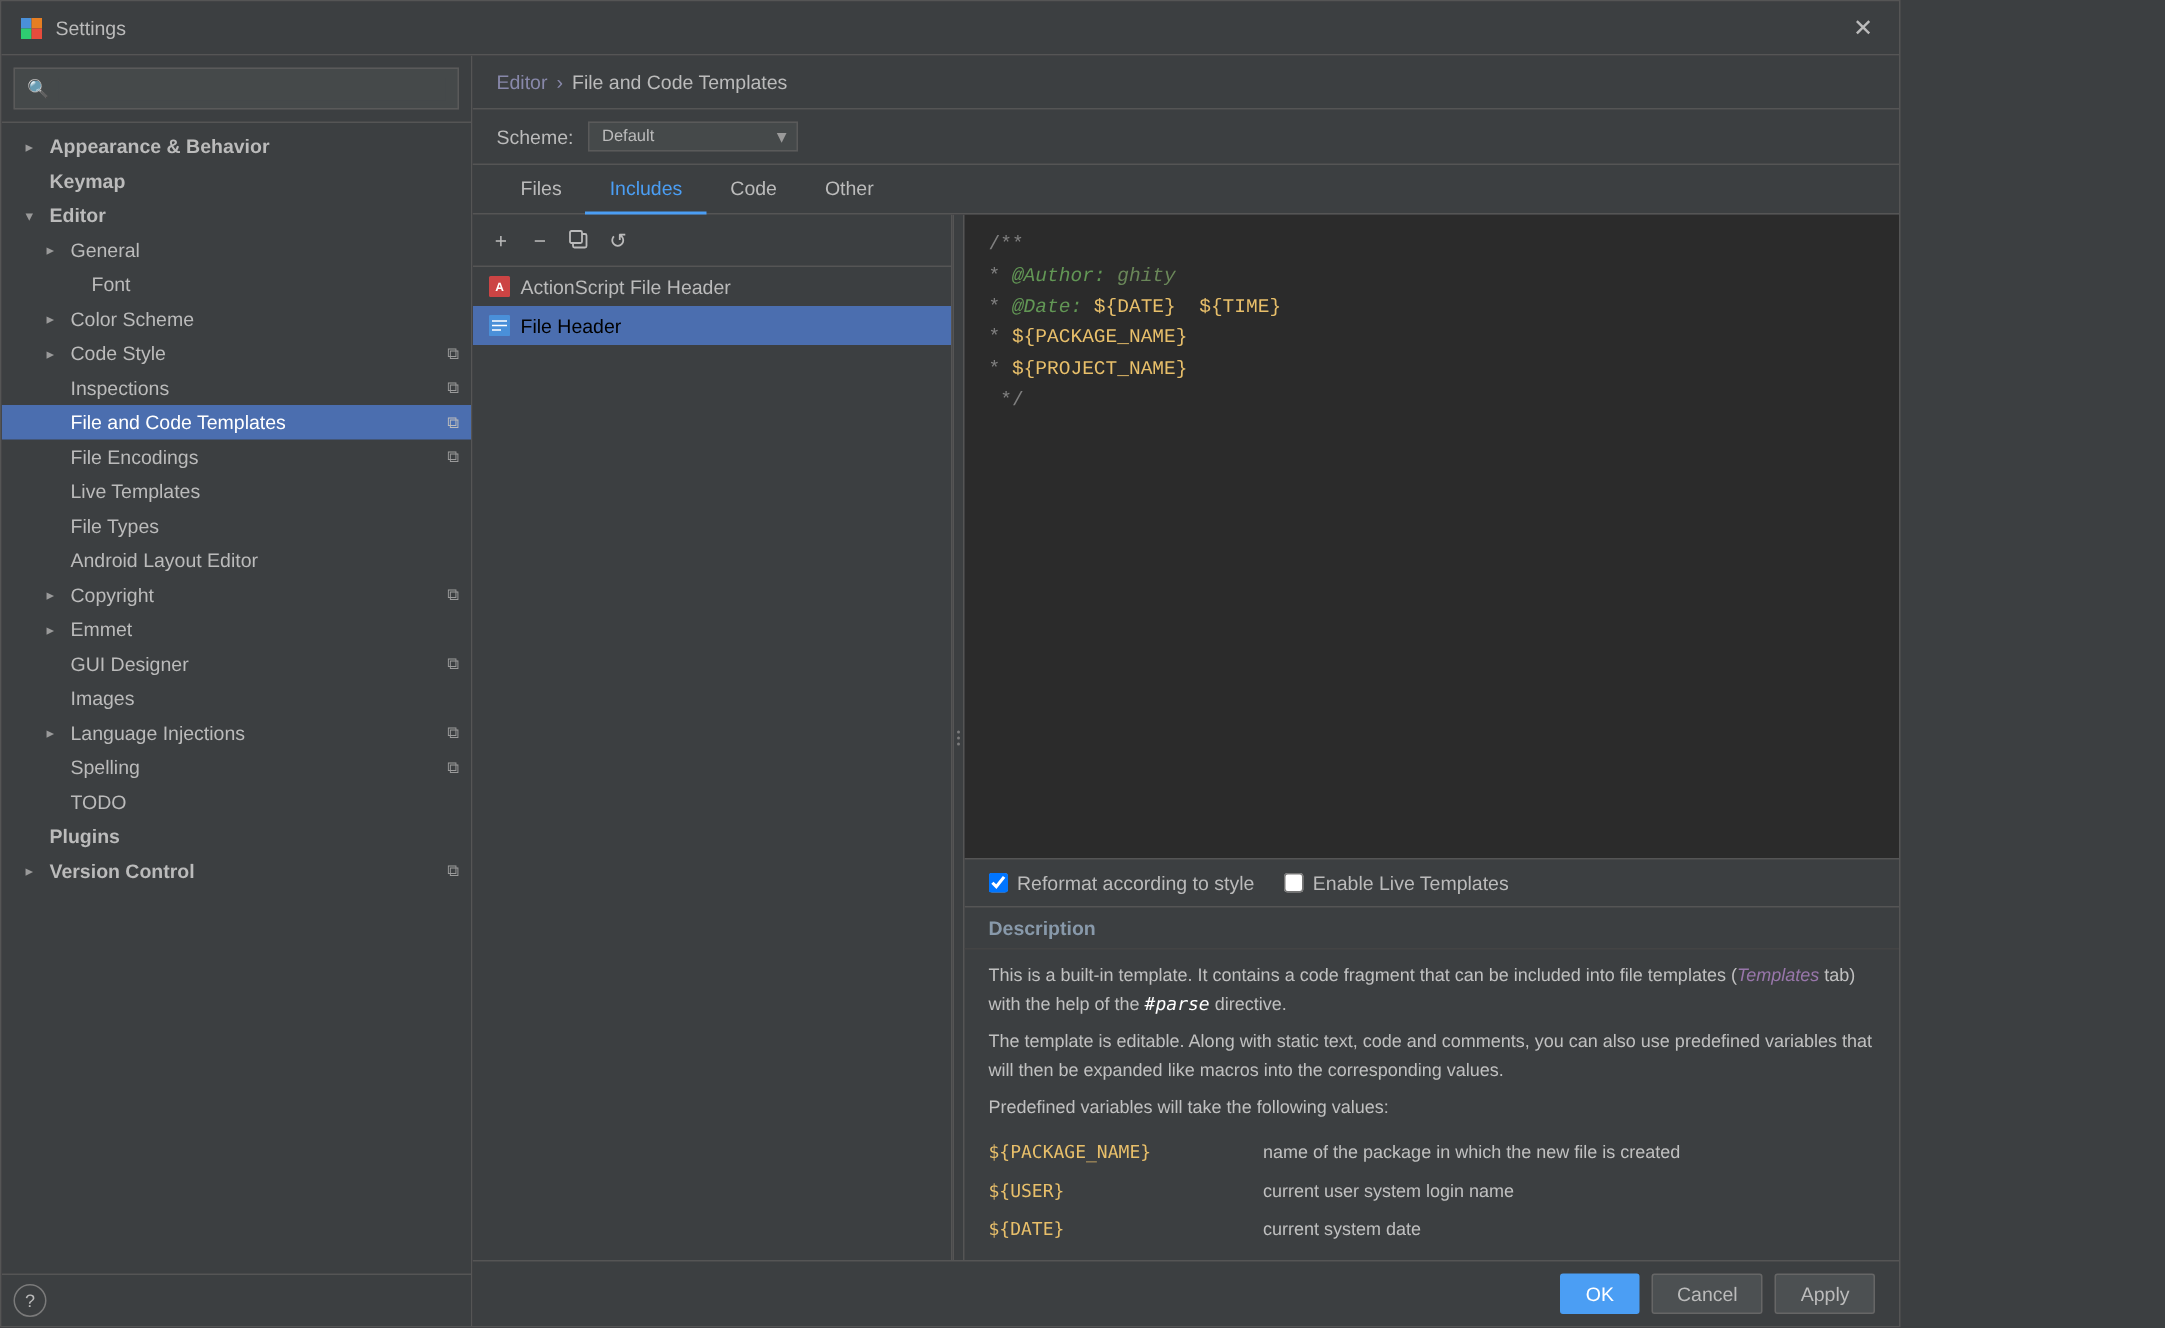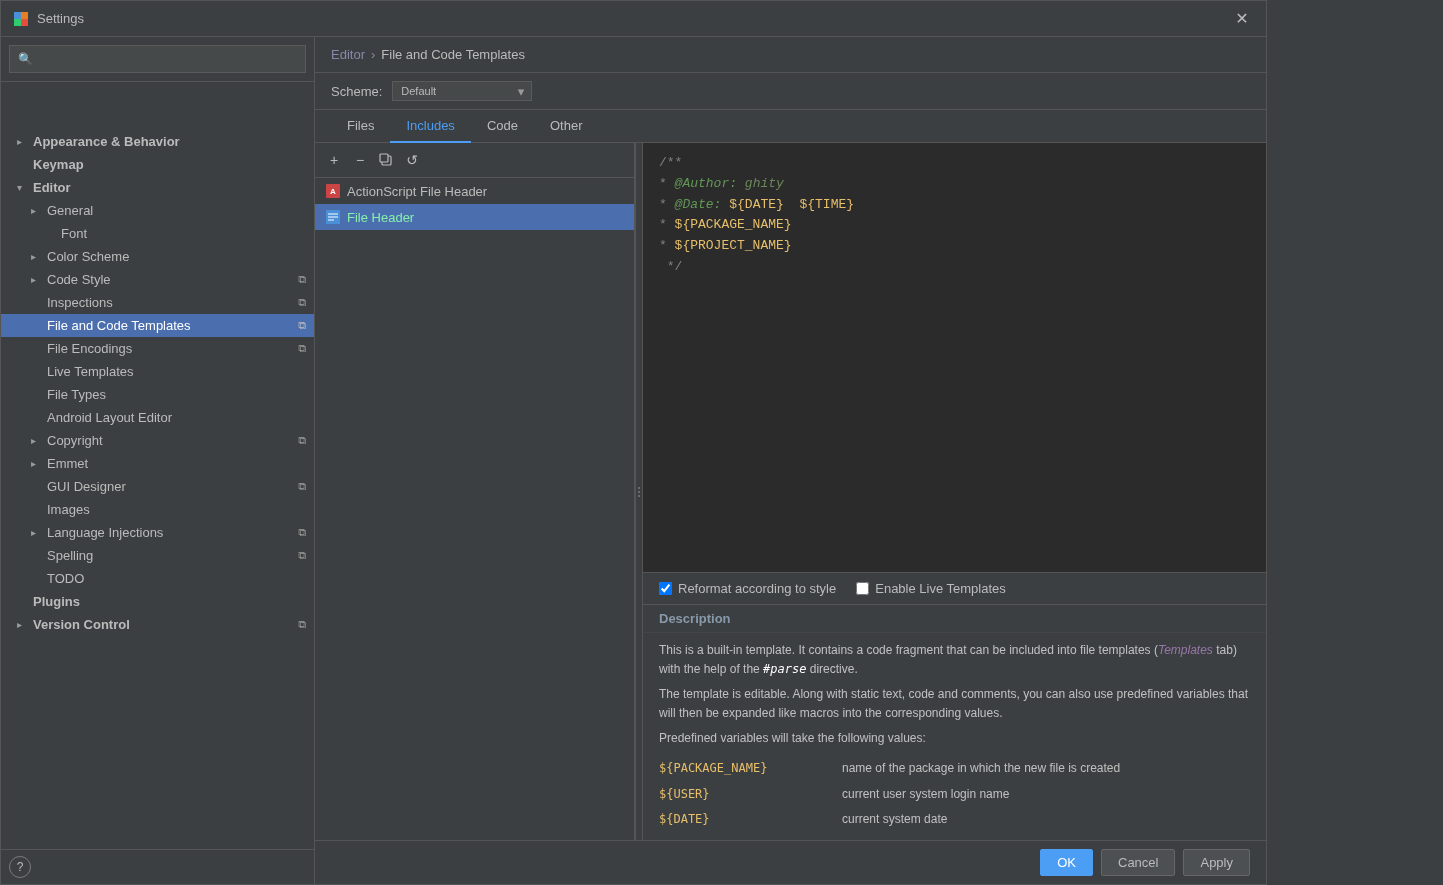--- a/index.html
+++ b/index.html
@@ -99,21 +99,20 @@
       color: #bbbbbb;
       font-size: 13px;
       outline: none;
       width: 100%;
     }
 
     .sidebar-tree {
       flex: 1;
       overflow-y: auto;
       padding: 4px 0;
-      margin-top: 44px;
     }
 
     .tree-item {
       padding: 4px 8px 4px 16px;
       cursor: pointer;
       display: flex;
       align-items: center;
       gap: 4px;
       white-space: nowrap;
       user-select: none;
@@ -294,21 +293,21 @@
     .template-item {
       padding: 5px 10px;
       cursor: pointer;
       display: flex;
       align-items: center;
       gap: 6px;
       font-size: 13px;
     }
     .template-item.selected {
       background: #4b6eaf;
-      color: #86efac;
+      color: #000000;
     }
 
     .item-icon {
       width: 16px;
       height: 16px;
       flex-shrink: 0;
       display: flex;
       align-items: center;
       justify-content: center;
     }

